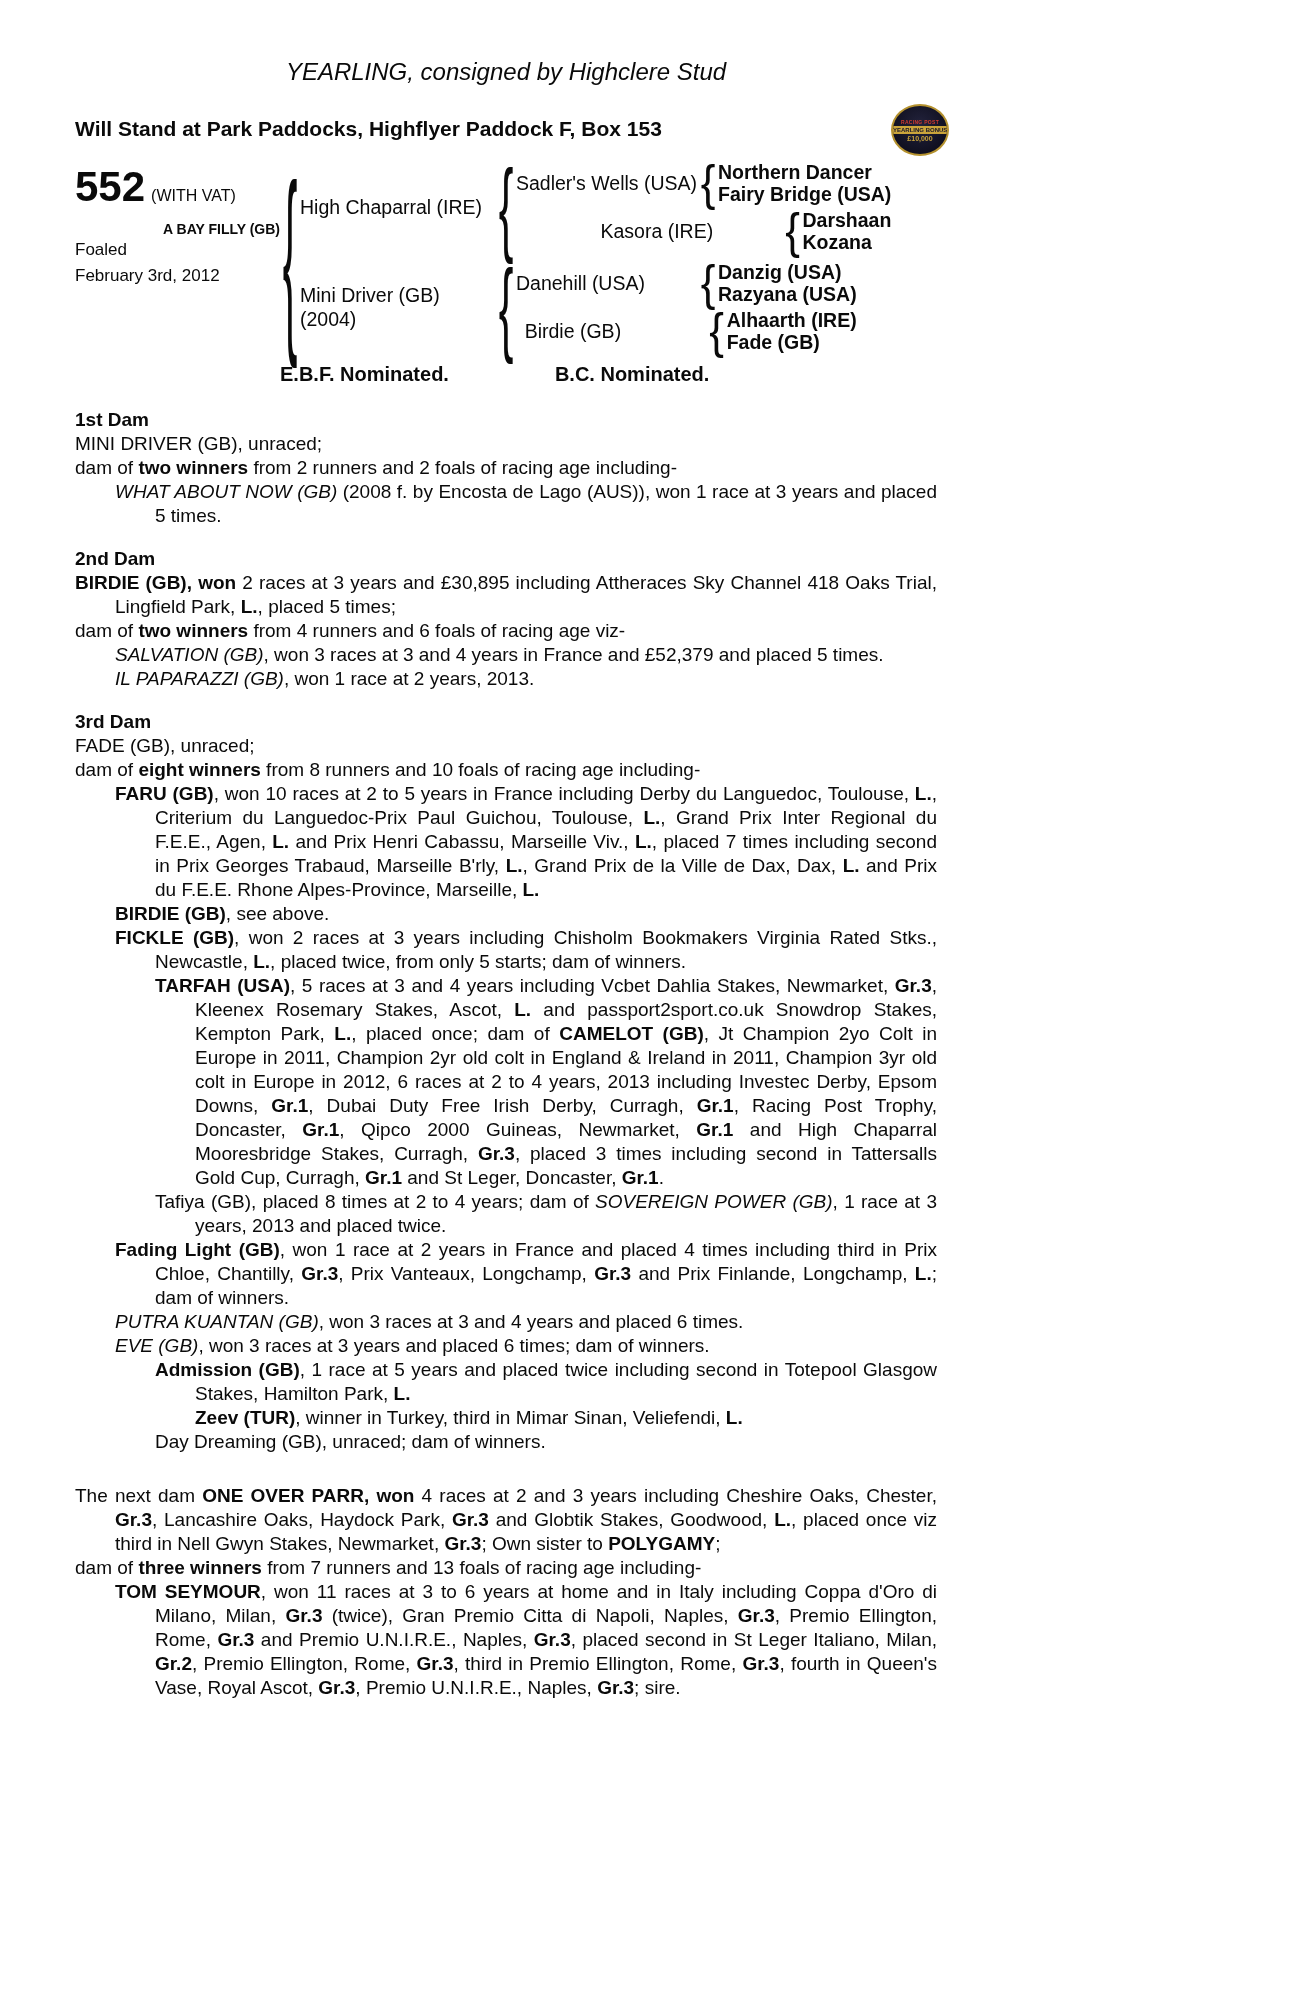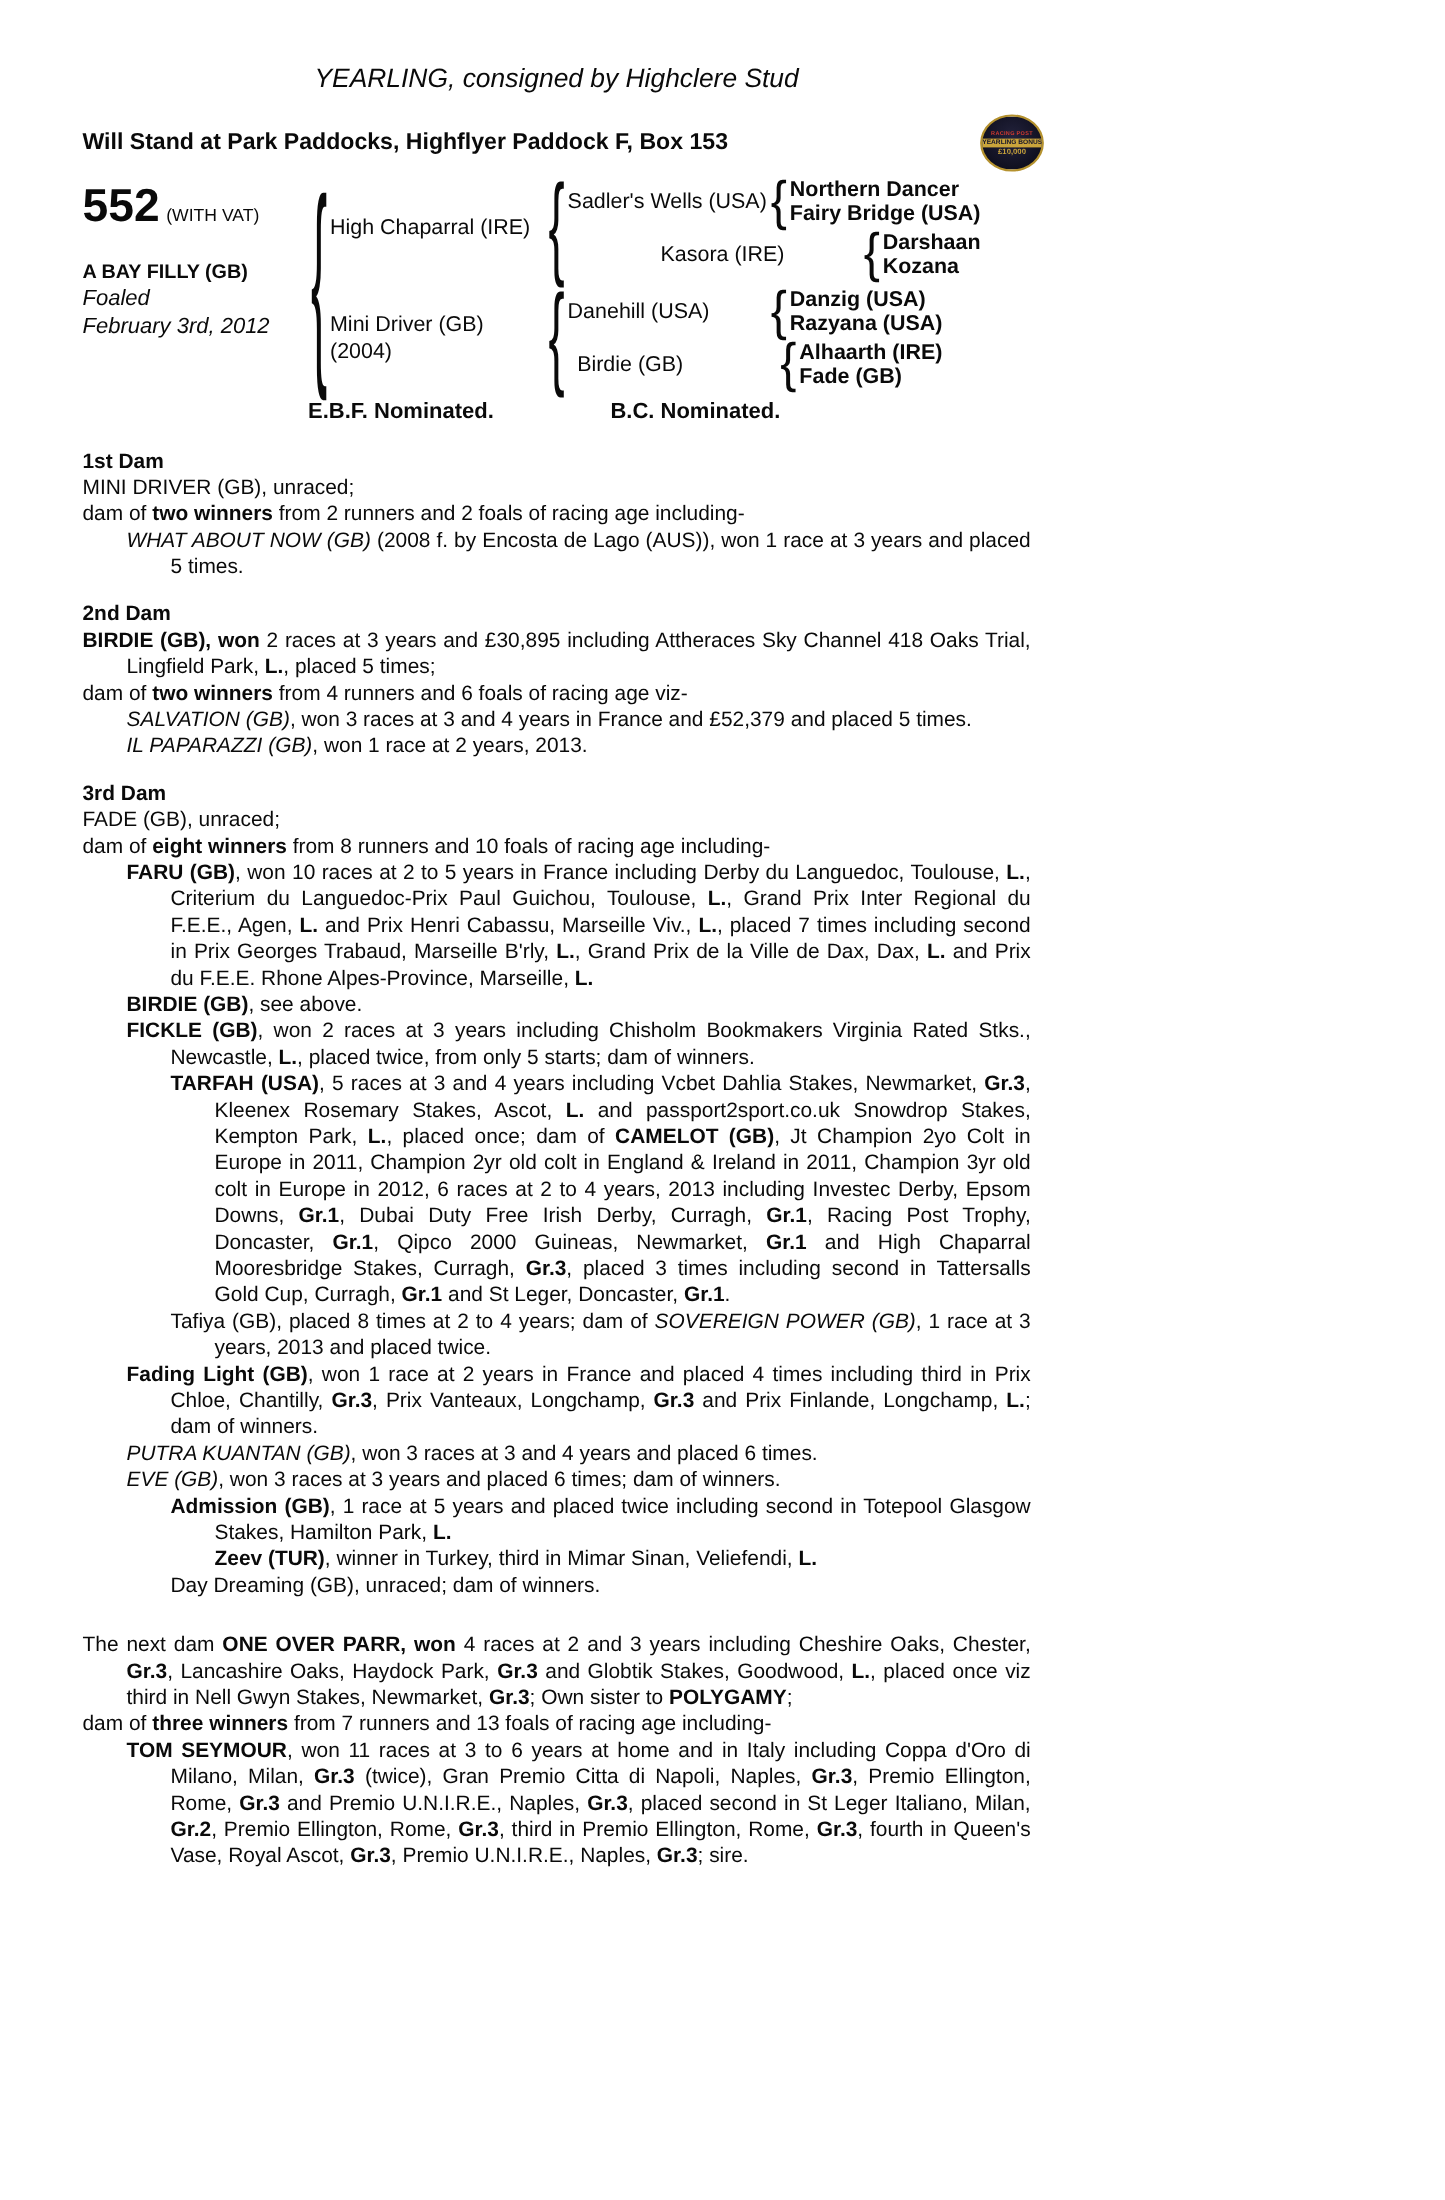--- a/index.html
+++ b/index.html
@@ -26,22 +26,22 @@
     width:100%; text-align:center; padding:1px 0; margin:1px 0; white-space:nowrap;
   }
   .badge-bottom { color:#caa43b; font-size:7px; font-weight:bold; }
 
   
   .lot-row { display:flex; margin-top:20px; align-items:center; }
   .lot-info { width:205px; flex:0 0 auto; align-self:flex-start; padding-top:6px; }
   .lot-number-line { display:flex; align-items:baseline; }
   .lot-number { font-size:42px; font-weight:bold; line-height:40px; }
   .vat { font-size:16px; margin-left:6px; }
-  .lot-desc { font-weight:bold; font-size:18px; margin-top:30px; }
-  .foaled, .foaled-date { font-size:20px; line-height:26px;font-style:italic; }
+  .lot-desc { font-weight:bold; font-size:14px; margin-top:14px;text-align:right; }
+  .foaled, .foaled-date { font-size:17px; line-height:26px; }
 
   .pedigree { display:flex; align-items:center; font-size:19.5px; }
   .gen3-name { line-height:22px; white-space:nowrap;font-weight:bold; }
   .gen2-unit { display:flex; align-items:center; margin-bottom:4px; }
   .gen2-unit:last-child { margin-bottom:0;justify-content:flex-end; }
   .gen2-name { width:182px; flex:0 0 auto; }
   .family { display:flex; align-items:center; margin-bottom:8px; }
   .family:last-child { margin-bottom:0; }
   .gen1-cell { width:196px; flex:0 0 auto; line-height:24px; }
   .brace { width:20px; flex:0 0 auto; display:flex; align-items:center; justify-content:center; overflow:visible; }

